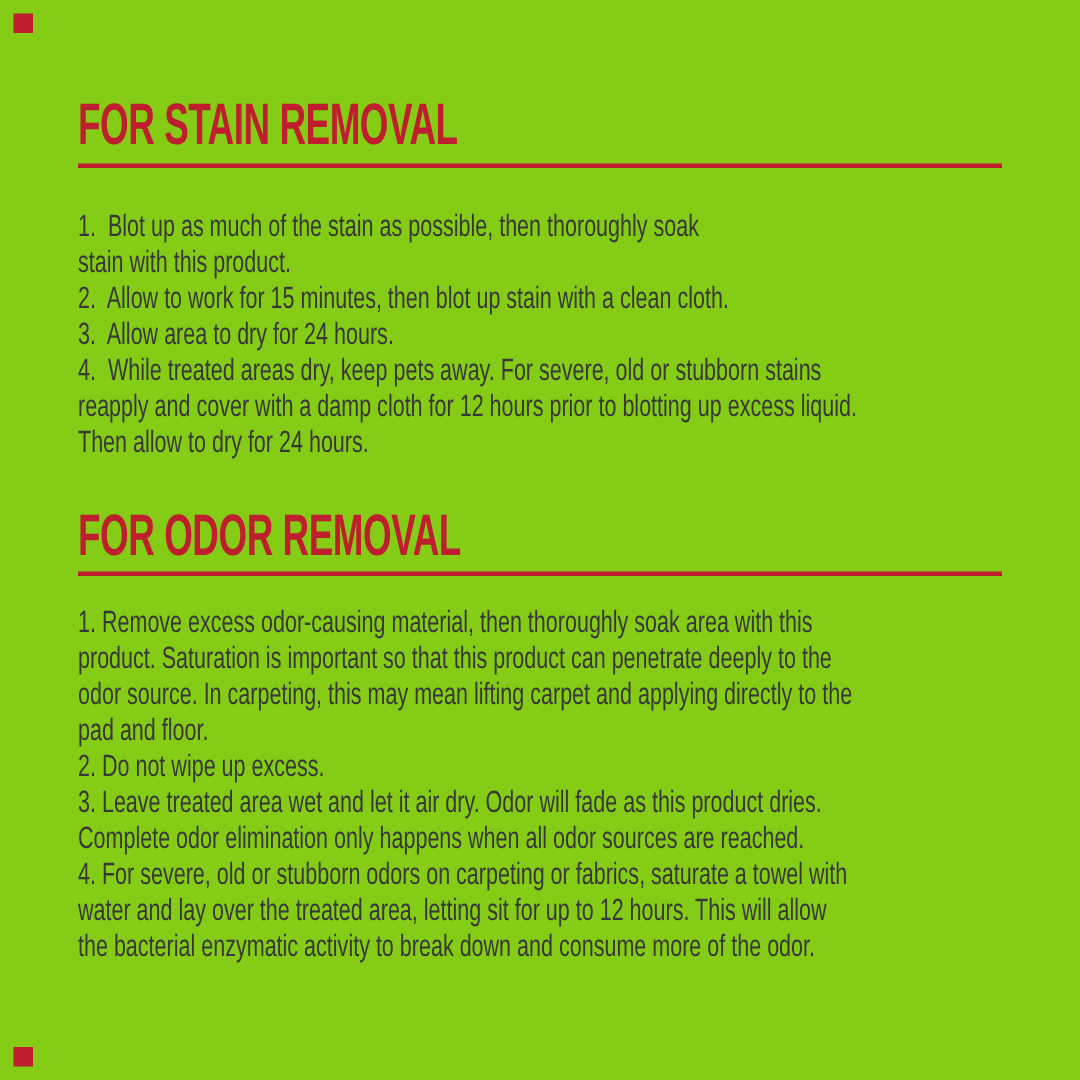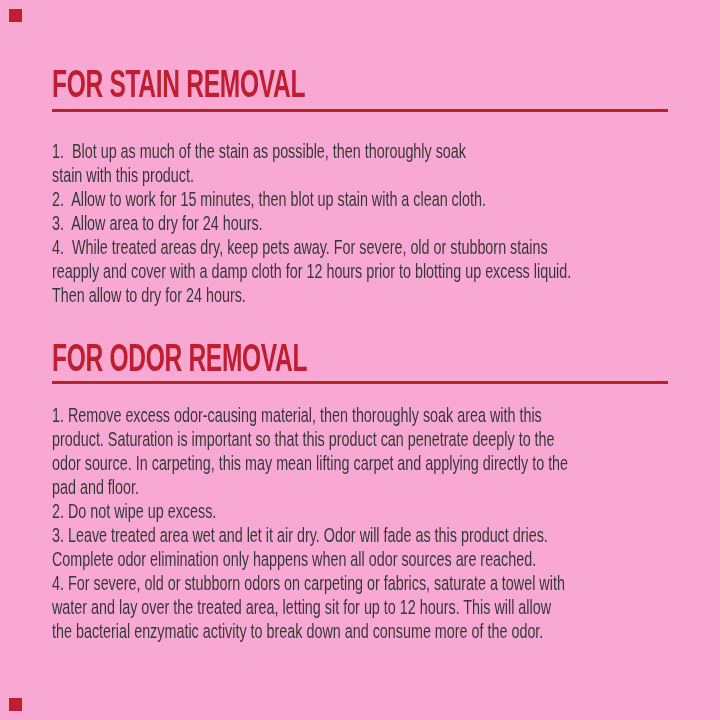--- a/index.html
+++ b/index.html
@@ -10,21 +10,21 @@
   body {
     width: 720px;
     height: 720px;
     position: relative;
     overflow: hidden;
     font-family: "Liberation Sans", "DejaVu Sans", sans-serif;
   }
   .page {
     position: absolute;
     inset: 0;
-    background: #f9a8d4;
+    background: #84cc16;
   }
   .corner-mark {
     position: absolute;
     width: 13px;
     height: 13px;
     background: #bf1e2e;
   }
   .corner-mark.top  { left: 9px; top: 9px; }
   .corner-mark.bottom { left: 9px; top: 698px; }
 

